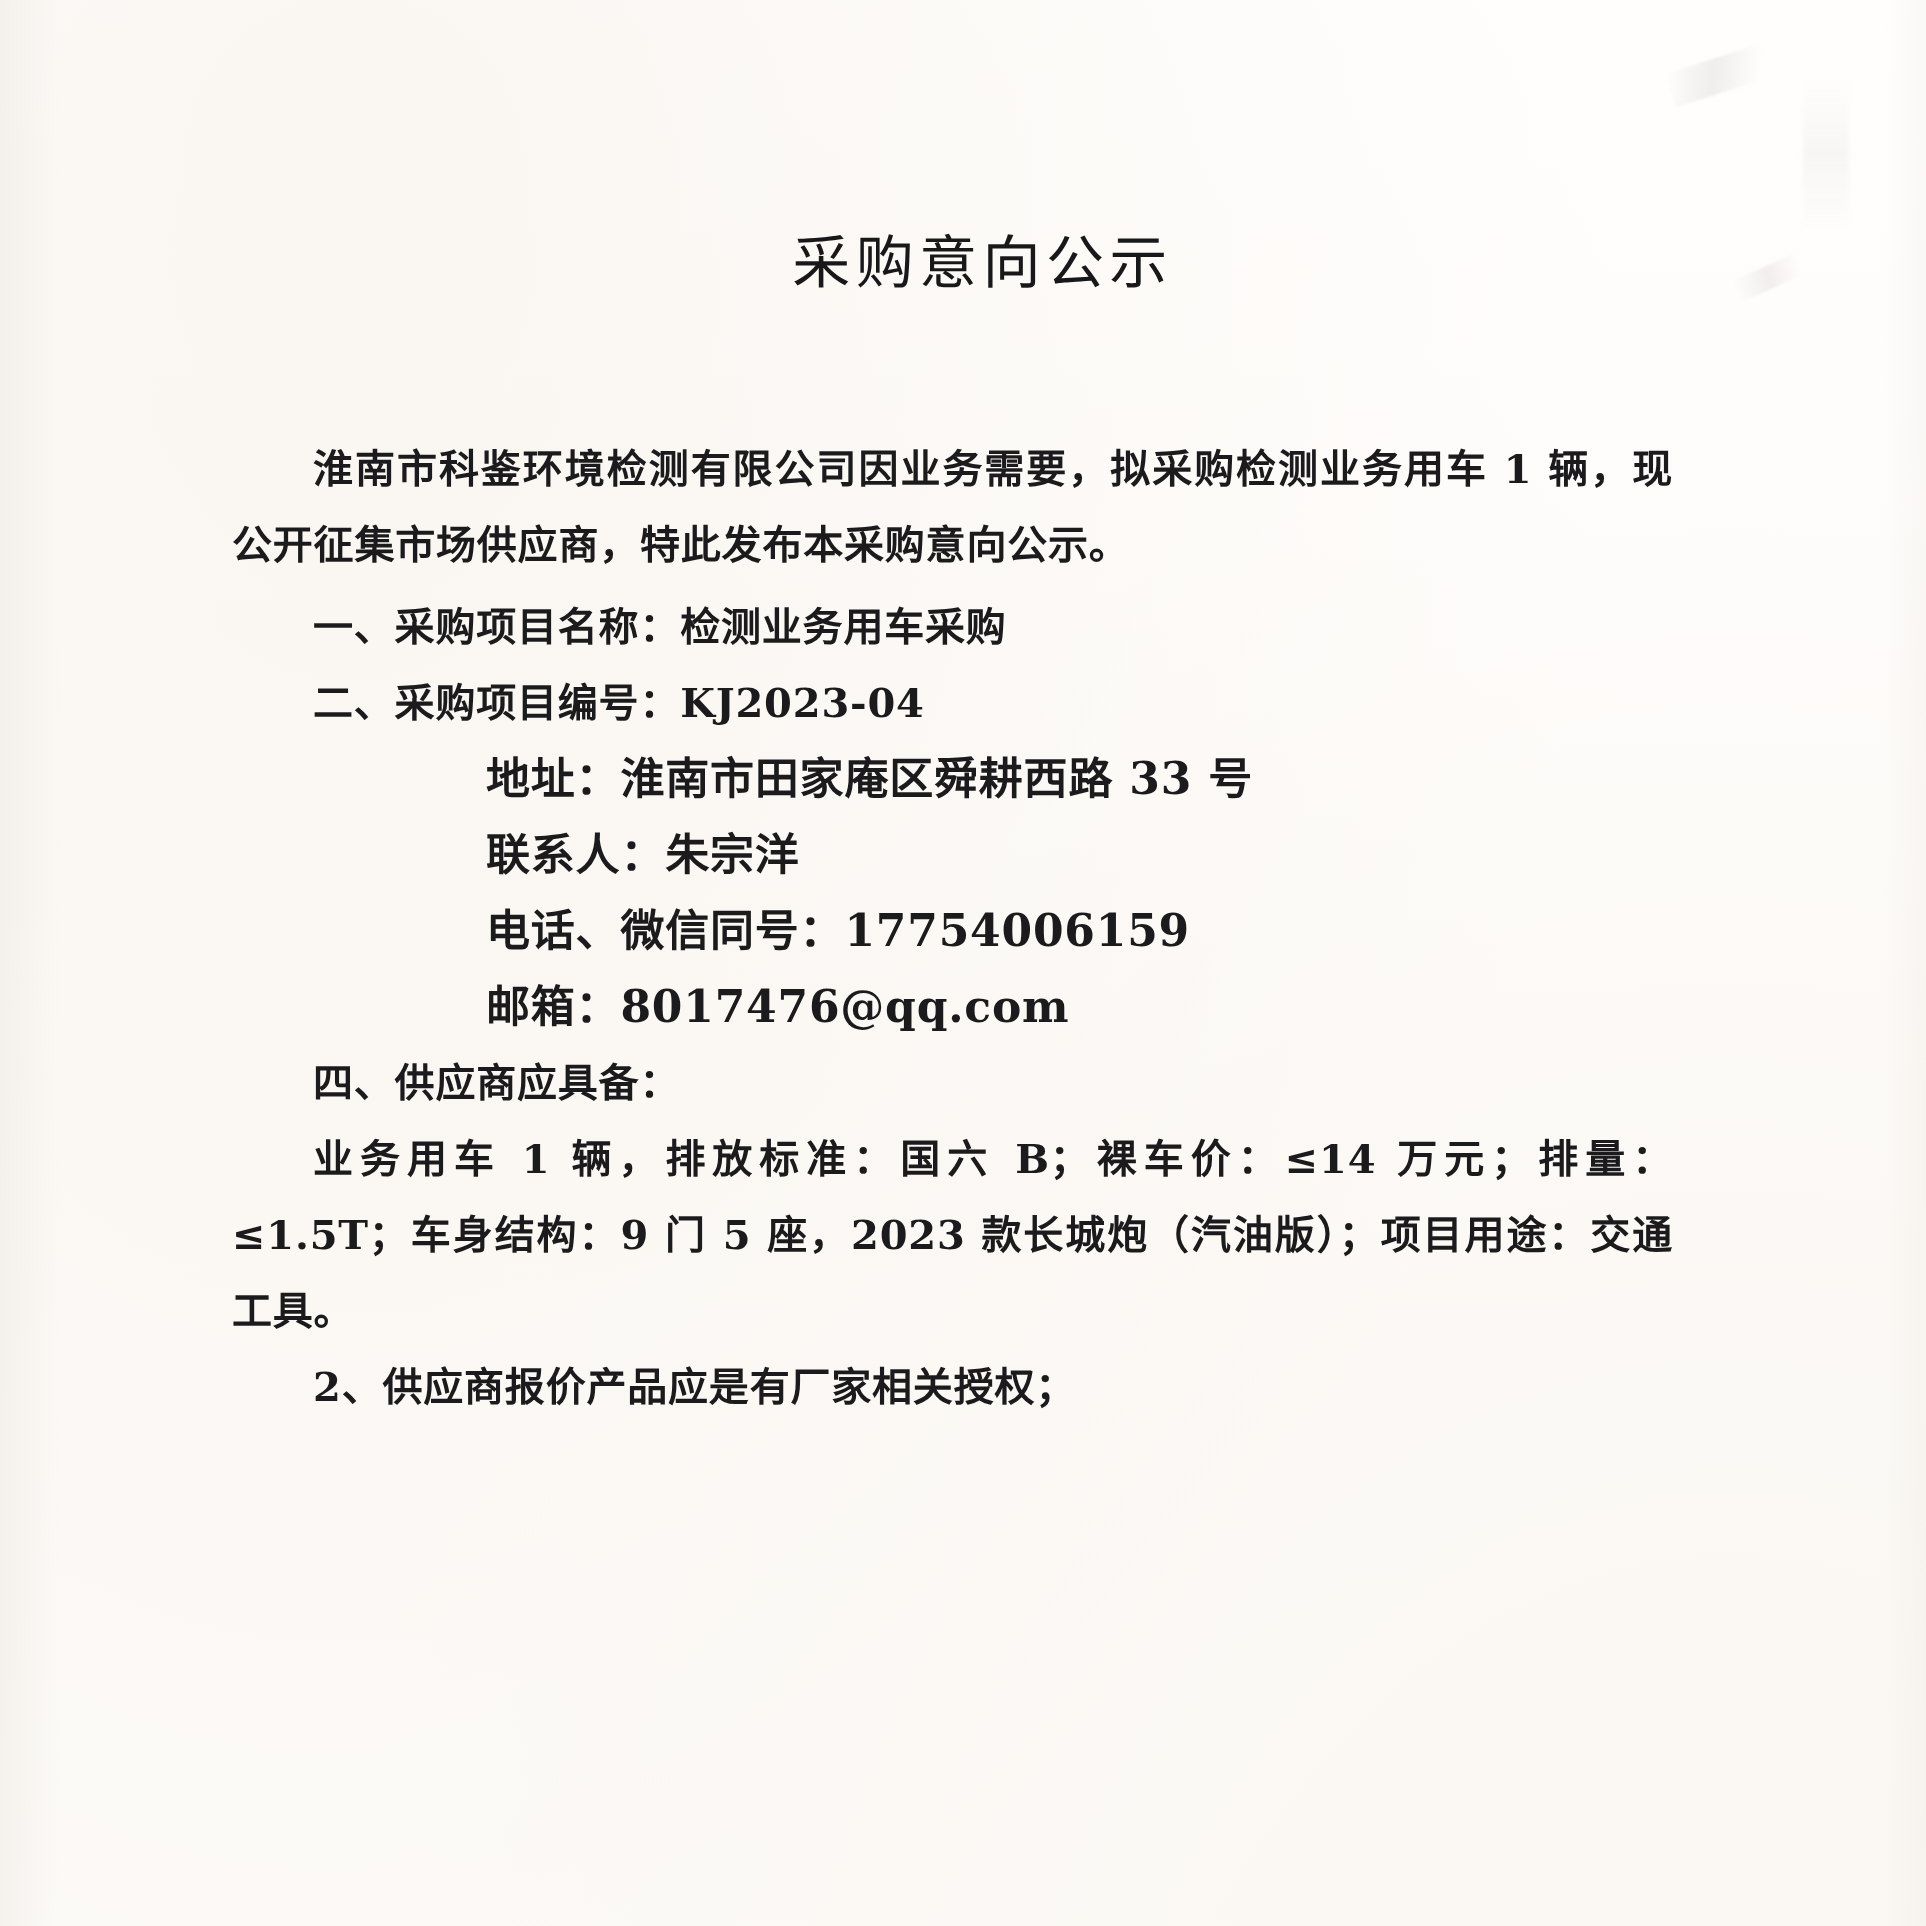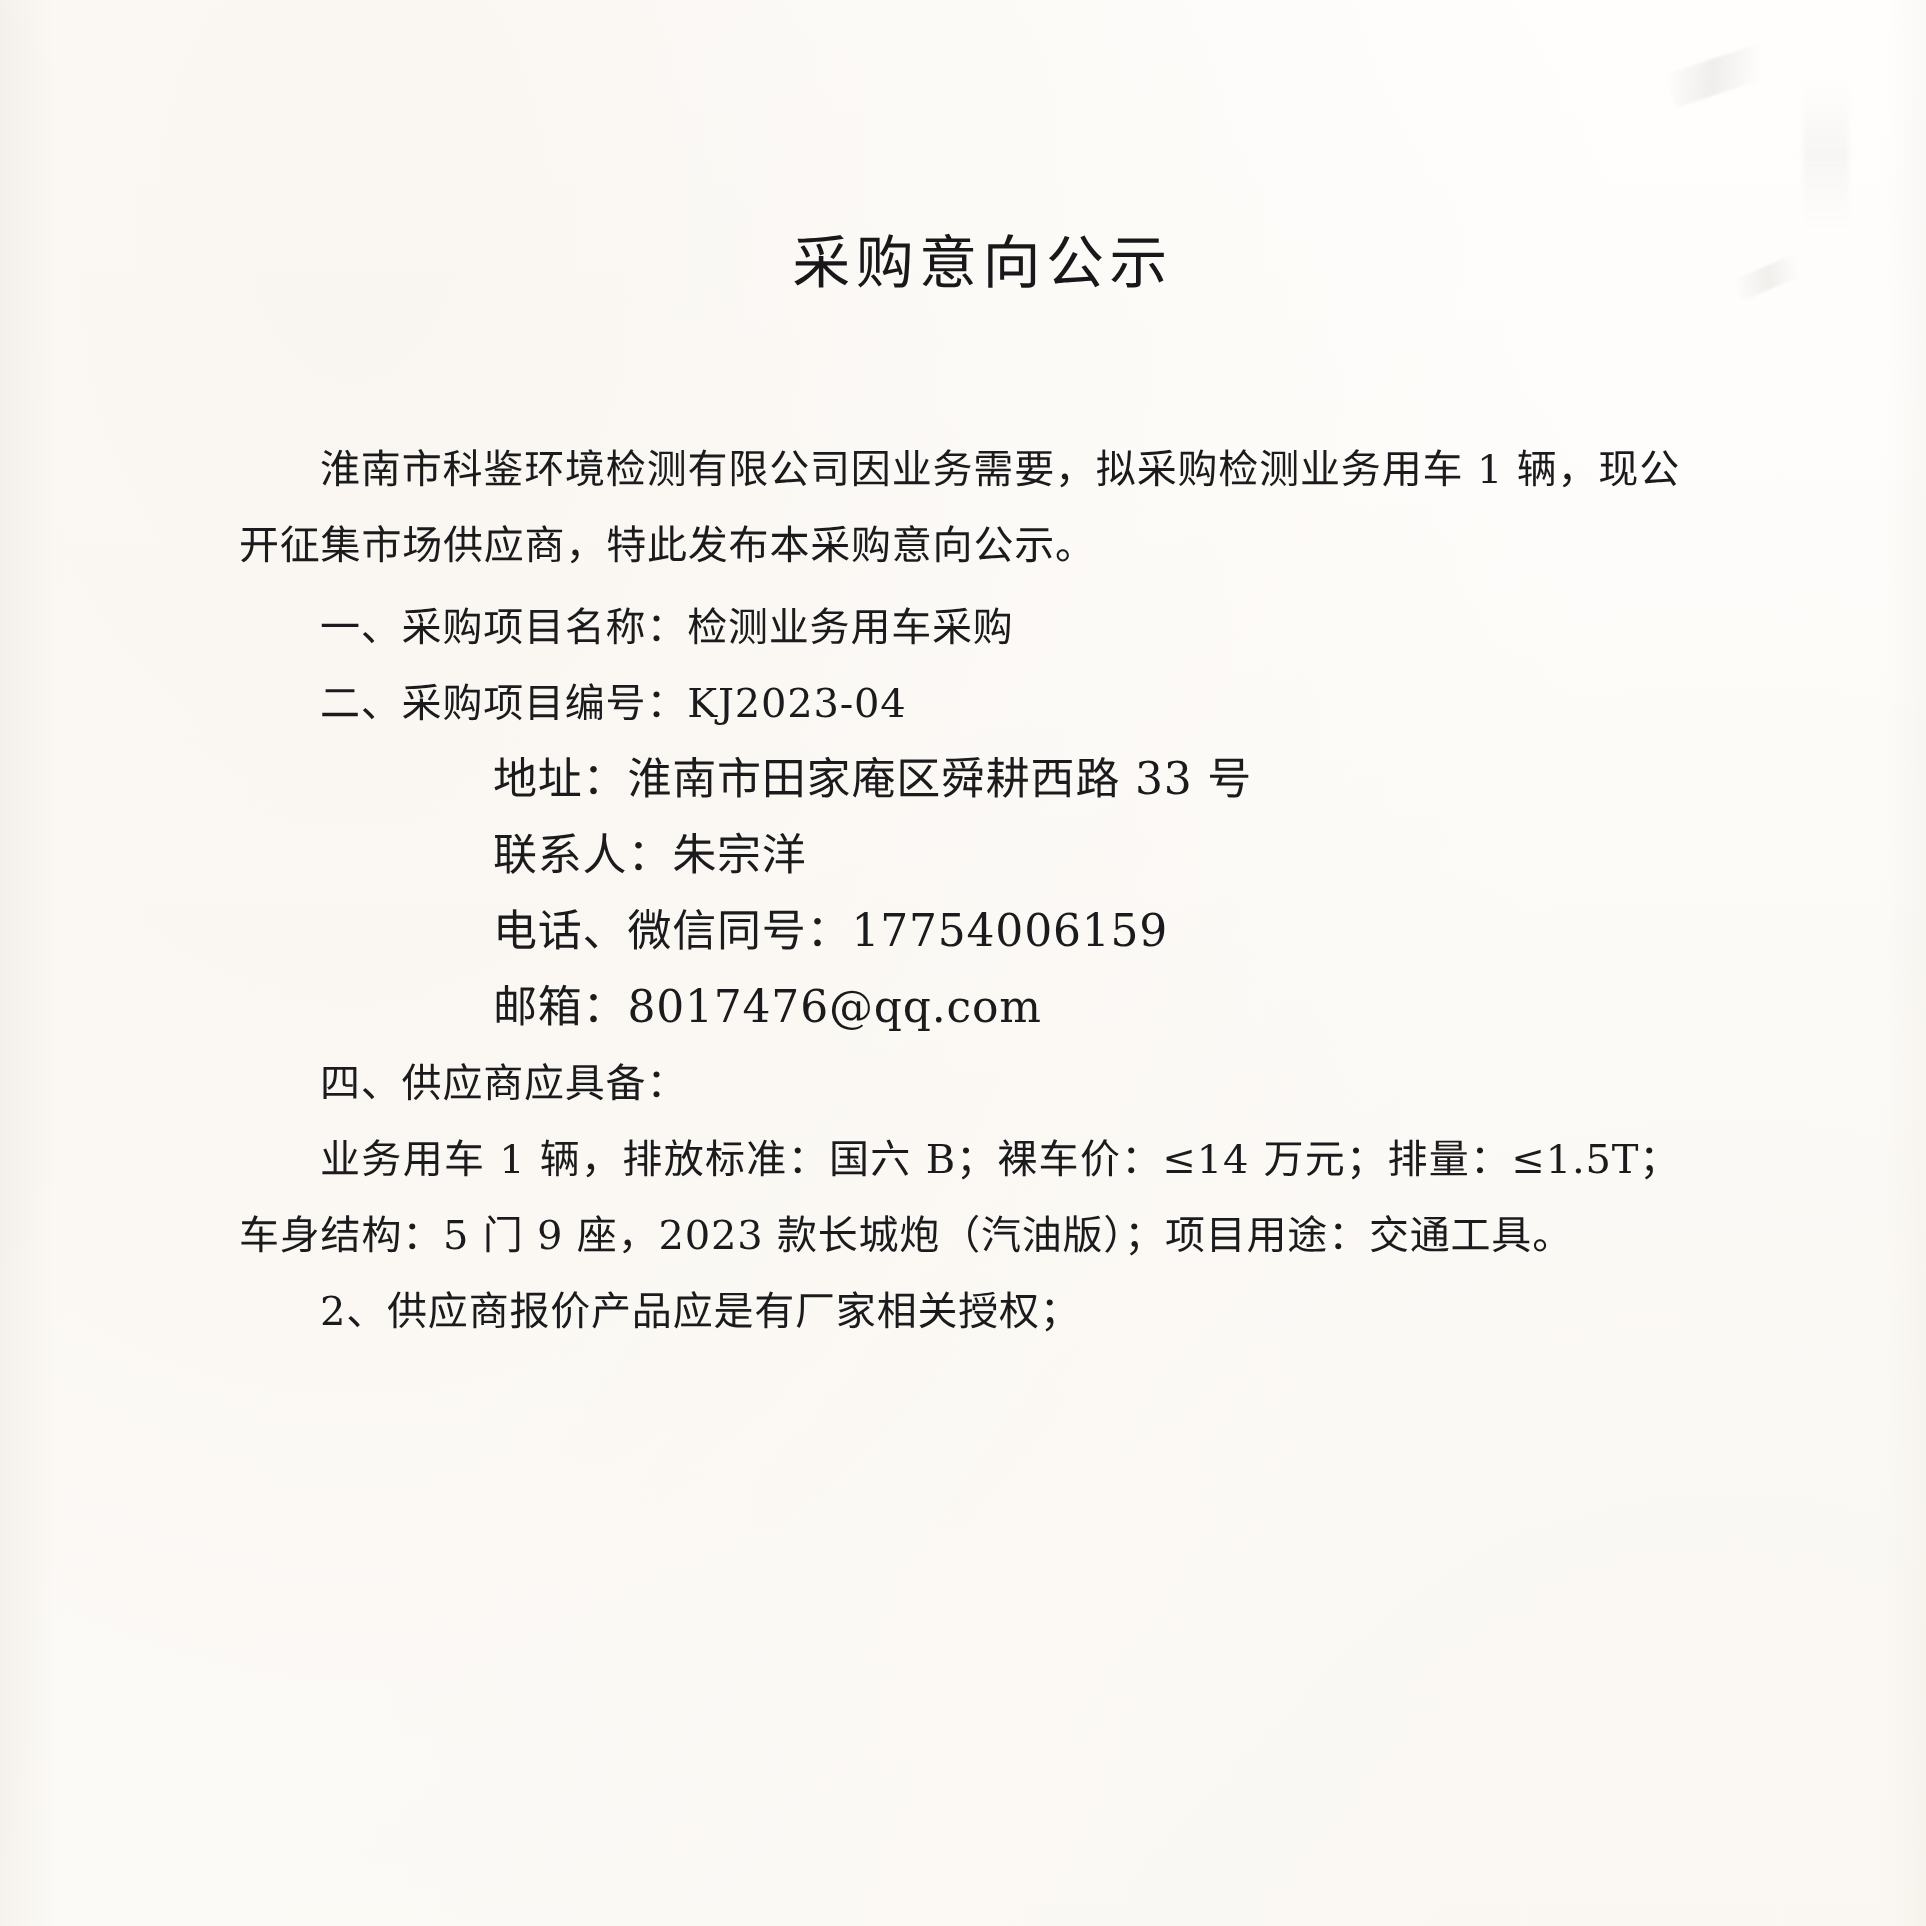--- a/index.html
+++ b/index.html
@@ -80,23 +80,24 @@
     width: 1965px;
     text-align: center;
     font-size: 58px;
     letter-spacing: 5.4px;
     color: #18181a;
     font-family: "DejaVu Serif", "Liberation Serif", serif;
     font-weight: 400;
   }
   .body-block {
     position: absolute;
-    left: 239px;
+    left: 232px;
     top: 431px;
     width: 1441px;
+    font-weight: bold;
   }
   p.para {
     margin: 0 0 0 0;
     font-size: 40px;
     line-height: 76px;
     color: #1b1b1d;
     letter-spacing: 0.8px;
     text-align: justify;
   }
   p.indent {
@@ -148,21 +149,21 @@
       <p class="sub-line">地址：淮南市田家庵区舜耕西路 33 号</p>
 
       <p class="sub-line">联系人：朱宗洋</p>
 
       <p class="sub-line">电话、微信同号：17754006159</p>
 
       <p class="sub-line">邮箱：8017476@qq.com</p>
 
       <p class="para level1">四、供应商应具备：</p>
 
-      <p class="para indent">业务用车 1 辆，排放标准：国六 B；裸车价：≤14 万元；排量：≤1.5T；车身结构：5 门 9 座，2023 款长城炮（汽油版）；项目用途：交通工具。</p>
+      <p class="para indent">业务用车 1 辆，排放标准：国六 B；裸车价：≤14 万元；排量：≤1.5T；车身结构：9 门 5 座，2023 款长城炮（汽油版）；项目用途：交通工具。</p>
 
 
 
       <p class="para indent">2、供应商报价产品应是有厂家相关授权；</p>
 
 
     </div>
   </div>
 </div>
 

